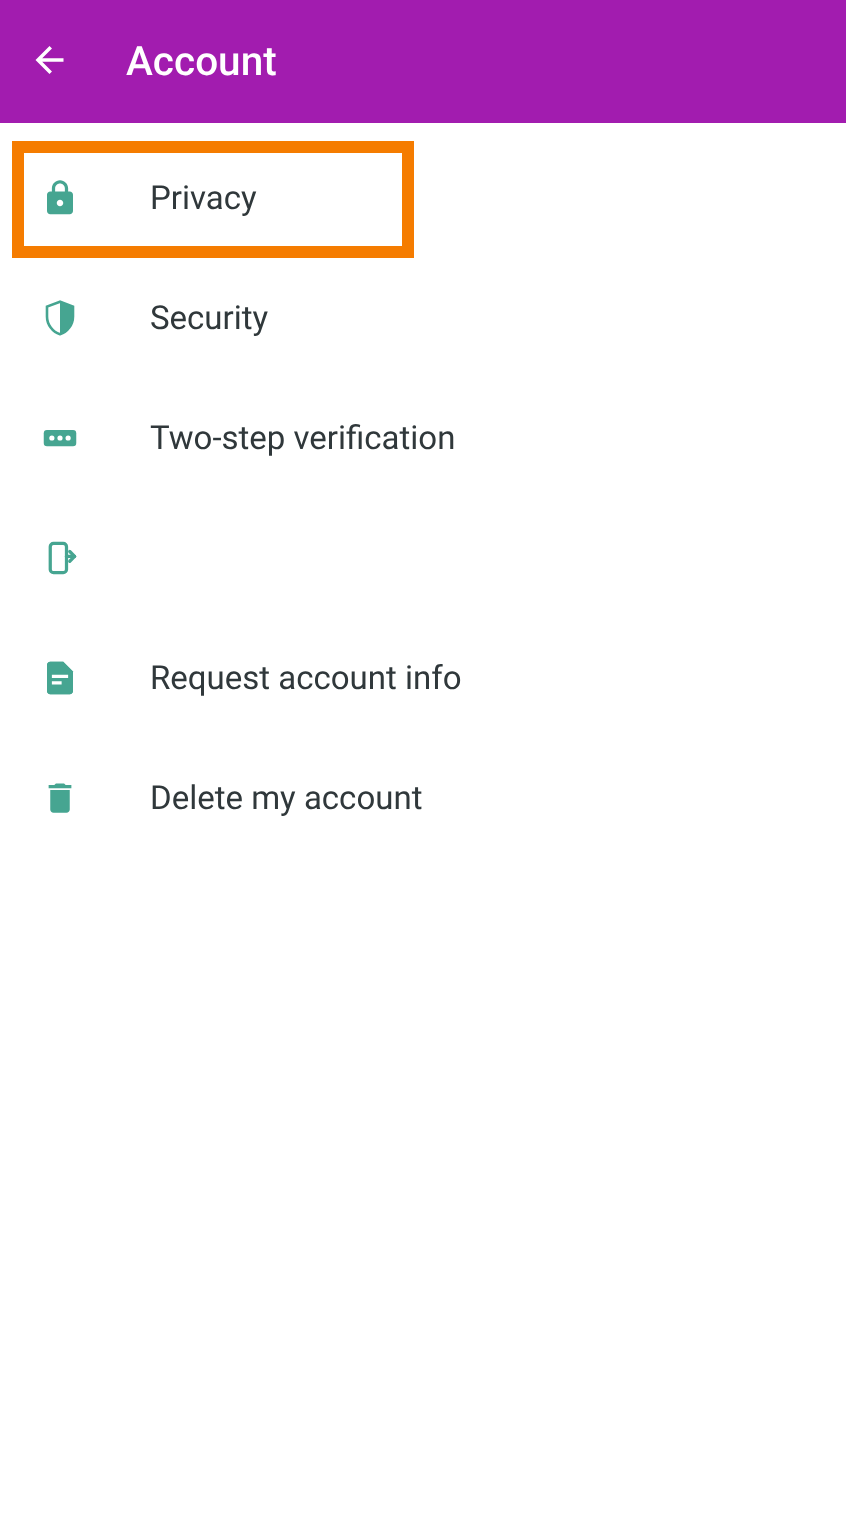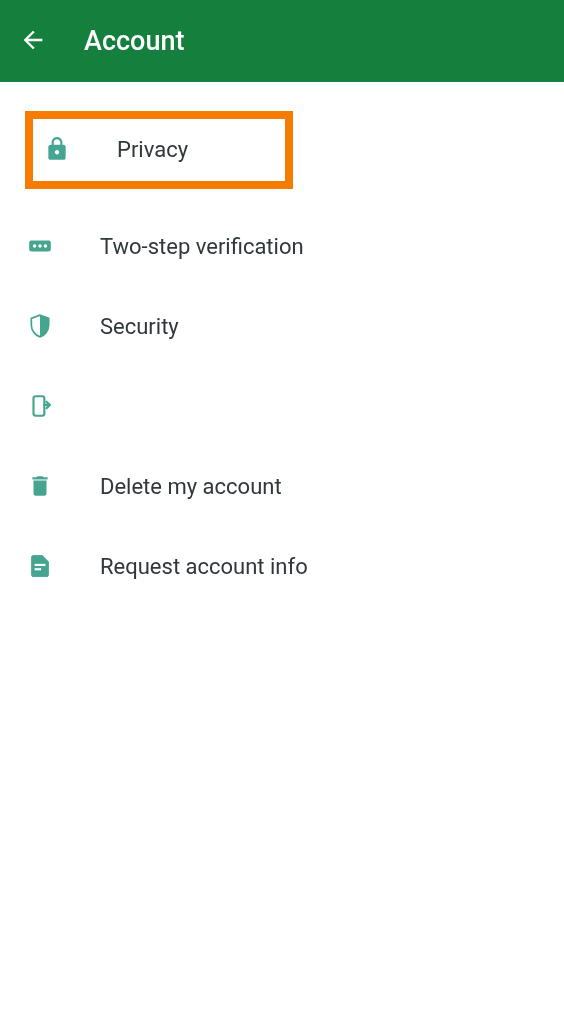--- a/index.html
+++ b/index.html
@@ -4,21 +4,21 @@
   <style>
     * { margin: 0; padding: 0; box-sizing: border-box; }
     body {
       width: 564px;
       height: 1024px;
       font-family: Roboto, -apple-system, Helvetica, Arial, sans-serif;
       background: #ffffff;
       overflow: hidden;
     }
     .header {
-      background: #15803d;
+      background: #a21caf;
       height: 82px;
       display: flex;
       align-items: center;
       padding: 0 18px;
       gap: 36px;
     }
     .back-btn {
       width: 30px;
       height: 30px;
       display: flex;
@@ -41,21 +41,21 @@
       display: flex;
       align-items: center;
       height: 80px;
       padding: 0 26px;
       gap: 46px;
       cursor: pointer;
     }
     .menu-item.highlighted-wrapper {
       position: relative;
       padding: 0;
-      margin: 17px;
+      margin: 0;
     }
     .highlight-box {
       position: absolute;
       left: 8px;
       top: 2px;
       width: 268px;
       height: 78px;
       border: 8px solid #f57c00;
       pointer-events: none;
       z-index: 5;
@@ -106,63 +106,63 @@
             <path d="M18 8h-1V6c0-2.76-2.24-5-5-5S7 3.24 7 6v2H6c-1.1 0-2 .9-2 2v10c0 1.1.9 2 2 2h12c1.1 0 2-.9 2-2V10c0-1.1-.9-2-2-2zm-6 9c-1.1 0-2-.9-2-2s.9-2 2-2 2 .9 2 2-.9 2-2 2zM9 8V6c0-1.66 1.34-3 3-3s3 1.34 3 3v2H9z"></path>
           </svg>
       </span>
       <span class="item-label">Privacy</span>
     </div>
   </div>
 
   <div class="menu-item">
     <span class="icon-slot">
       <svg viewBox="0 0 24 24">
+          <path fill="#ffffff" stroke="#46a591" stroke-width="1.6" d="M12 2 4 5v6c0 5 3.4 9.7 8 11 4.6-1.3 8-6 8-11V5l-8-3z"></path>
+          <path fill="#46a591" d="M12 2v20c4.6-1.3 8-6 8-11V5l-8-3z"></path>
+        </svg>
+    </span>
+    <span class="item-label">Security</span>
+  </div>
+
+  <div class="menu-item">
+    <span class="icon-slot">
+      <svg viewBox="0 0 24 24">
           <rect x="2" y="7" width="20" height="10" rx="2" fill="#46a591"></rect>
           <circle cx="7" cy="12" r="1.6" fill="#ffffff"></circle>
           <circle cx="12" cy="12" r="1.6" fill="#ffffff"></circle>
           <circle cx="17" cy="12" r="1.6" fill="#ffffff"></circle>
         </svg>
     </span>
     <span class="item-label">Two-step verification</span>
-  </div>
-
-  <div class="menu-item">
-    <span class="icon-slot">
-      <svg viewBox="0 0 24 24">
-          <path fill="#ffffff" stroke="#46a591" stroke-width="1.6" d="M12 2 4 5v6c0 5 3.4 9.7 8 11 4.6-1.3 8-6 8-11V5l-8-3z"></path>
-          <path fill="#46a591" d="M12 2v20c4.6-1.3 8-6 8-11V5l-8-3z"></path>
-        </svg>
-    </span>
-    <span class="item-label">Security</span>
   </div>
 
   <div class="menu-item">
     <span class="icon-slot">
       <svg viewBox="0 0 24 24" fill="none" stroke="#46a591" stroke-width="2">
           <rect x="6" y="3" width="10" height="18" rx="2"></rect>
           <path d="M16 11h5" stroke-linecap="round"></path>
           <path d="M18 8l3 3-3 3" stroke-linecap="round" stroke-linejoin="round"></path>
         </svg>
     </span>
   </div>
 
   <div class="menu-item">
     <span class="icon-slot">
       <svg viewBox="0 0 24 24" fill="#46a591">
-          <path d="M6 19c0 1.1.9 2 2 2h8c1.1 0 2-.9 2-2V7H6v12zM19 4h-3.5l-1-1h-5l-1 1H5v2h14V4z"></path>
-        </svg>
-    </span>
-    <span class="item-label">Delete my account</span>
-  </div>
-
-  <div class="menu-item">
-    <span class="icon-slot">
-      <svg viewBox="0 0 24 24" fill="#46a591">
           <path d="M14 2H6c-1.1 0-2 .9-2 2v16c0 1.1.9 2 2 2h12c1.1 0 2-.9 2-2V8l-6-6zM6 20V4h7v5h5v11H6z" fill="#46a591"></path>
           <path d="M6 2h8l6 6v12c0 1.1-.9 2-2 2H6c-1.1 0-2-.9-2-2V4c0-1.1.9-2 2-2z" fill="#46a591"></path>
           <rect x="7" y="10" width="10" height="2" fill="#ffffff"></rect>
           <rect x="7" y="14" width="6" height="2" fill="#ffffff"></rect>
         </svg>
     </span>
     <span class="item-label">Request account info</span>
   </div>
 
+  <div class="menu-item">
+    <span class="icon-slot">
+      <svg viewBox="0 0 24 24" fill="#46a591">
+          <path d="M6 19c0 1.1.9 2 2 2h8c1.1 0 2-.9 2-2V7H6v12zM19 4h-3.5l-1-1h-5l-1 1H5v2h14V4z"></path>
+        </svg>
+    </span>
+    <span class="item-label">Delete my account</span>
+  </div>
+
 </div>
 
 </body></html>

